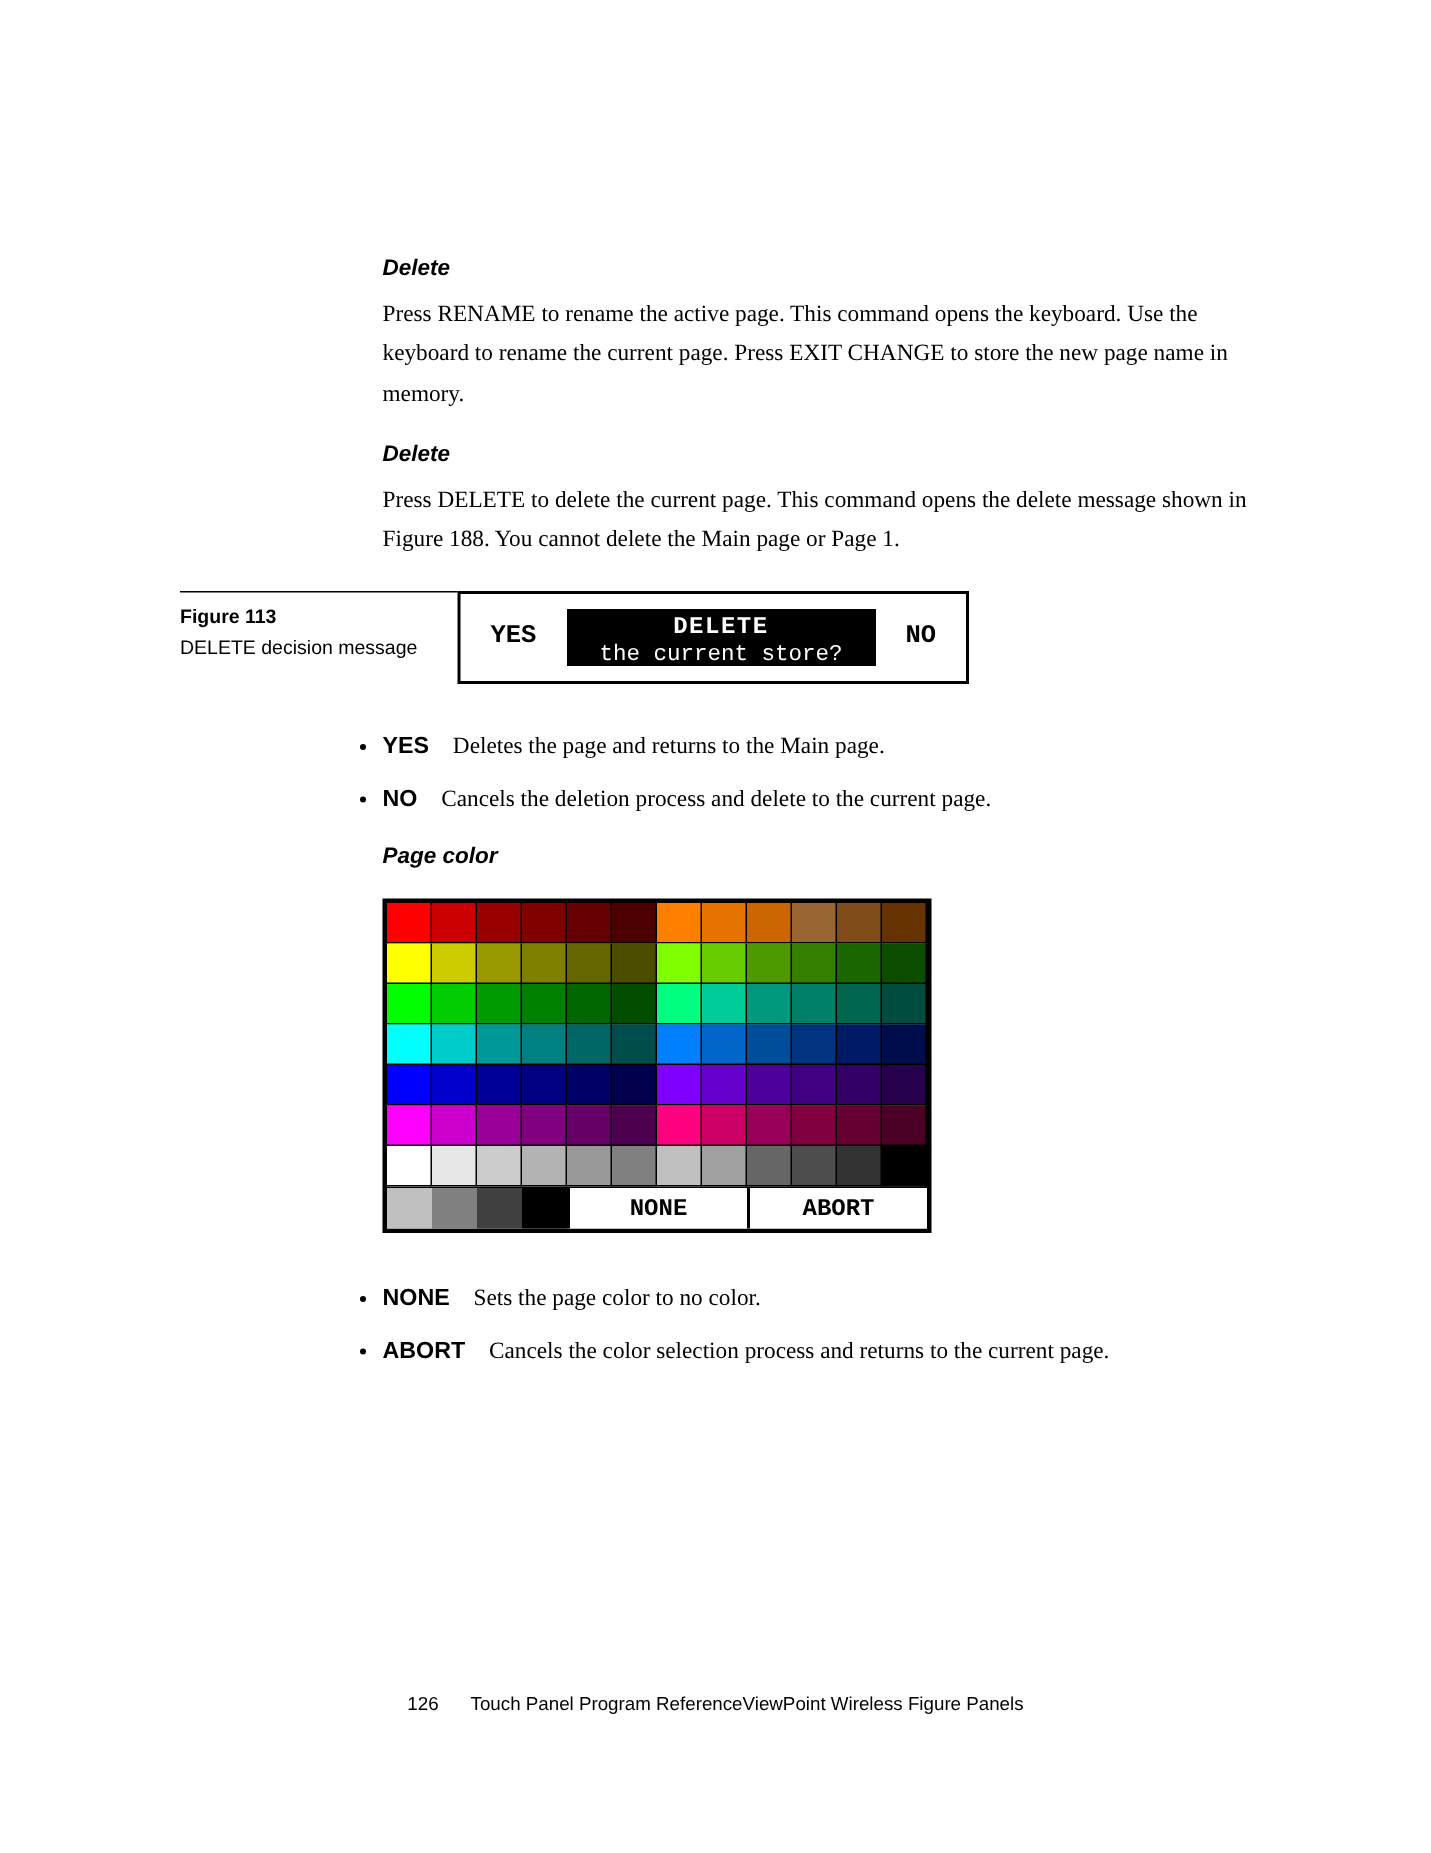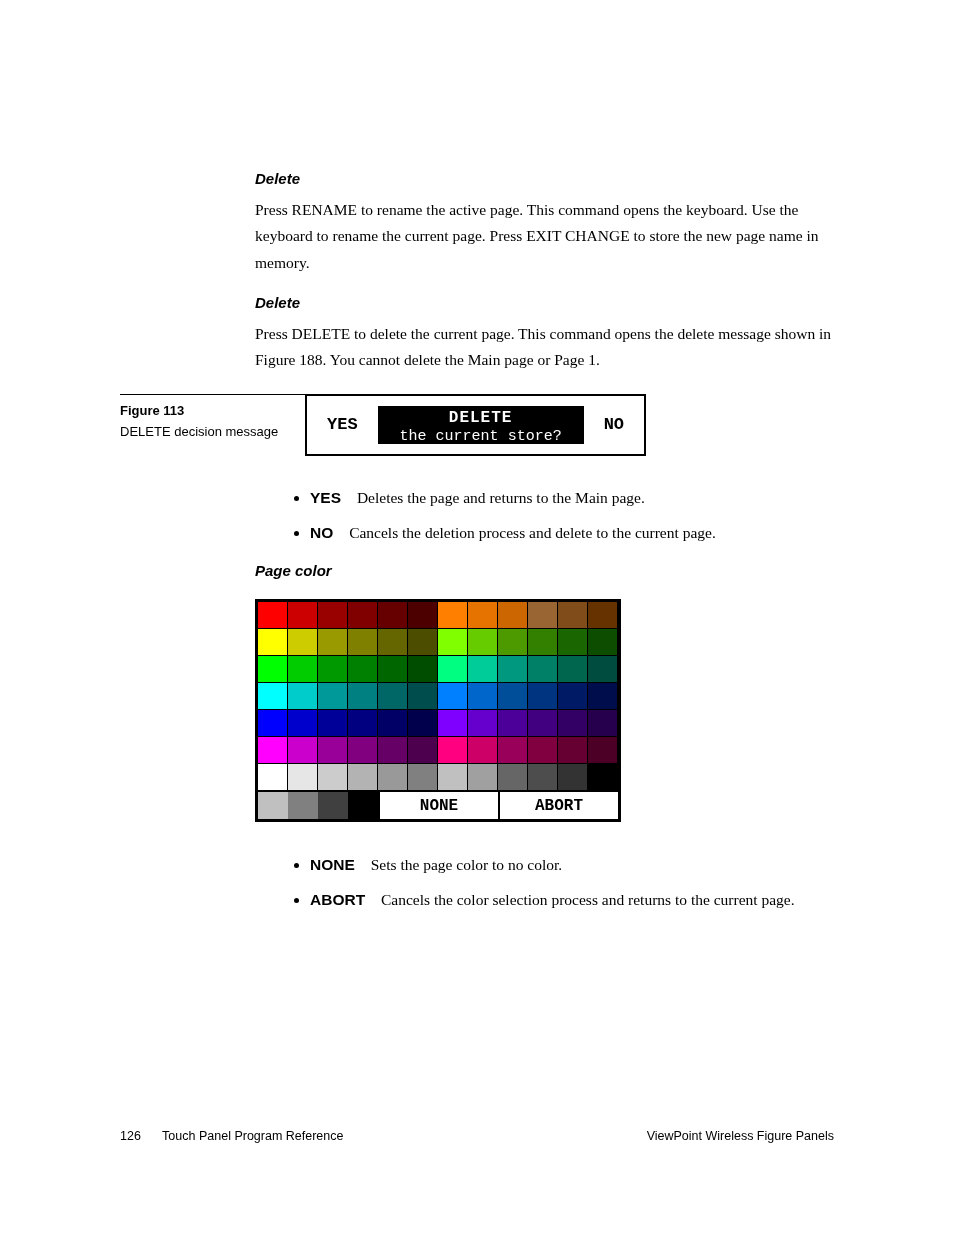--- a/index.html
+++ b/index.html
@@ -66,21 +66,21 @@
     background: #000;
     color: #fff;
     font-family: "Courier New", monospace;
     text-align: center;
     padding: 2px 22px;
     line-height: 1.25;
     font-size: 15px;
   }
   .dd-mid .l1 { font-weight: bold; letter-spacing: 1px; font-size: 16px; }
 
-  ul.bullets { list-style: disc; margin-left: 55px; margin-bottom: 18px; }
+  ul.bullets { list-style: disc; margin-bottom: 18px; }
   ul.bullets li { margin-bottom: 12px; font-size: 15.5px; line-height: 1.5; }
   .b-term { font-family: Arial, Helvetica, sans-serif; font-weight: bold; margin-right: 12px; }
 
   
   .palette {
     display: inline-block;
     border: 3px solid #000;
   }
   .pal-grid { display: grid; grid-template-columns: repeat(12, 30px); grid-auto-rows: 27px; }
   .pal-grid div { border-right: 1px solid #000; border-bottom: 1px solid #000; }
@@ -96,21 +96,21 @@
     display: flex; align-items: center; justify-content: center;
     border-left: 2px solid #000;
   }
 
   .footer {
     position: absolute;
     bottom: 92px;
     left: 120px;
     right: 120px;
     display: flex;
-    justify-content: space-between;
+    justify-content: center;
     font-family: Arial, Helvetica, sans-serif;
     font-size: 12.5px;
   }
   .footer .pn { margin-right: 18px; }
 </style>
 </head>
 <body>
 
 <div class="page">
   <div class="content">

